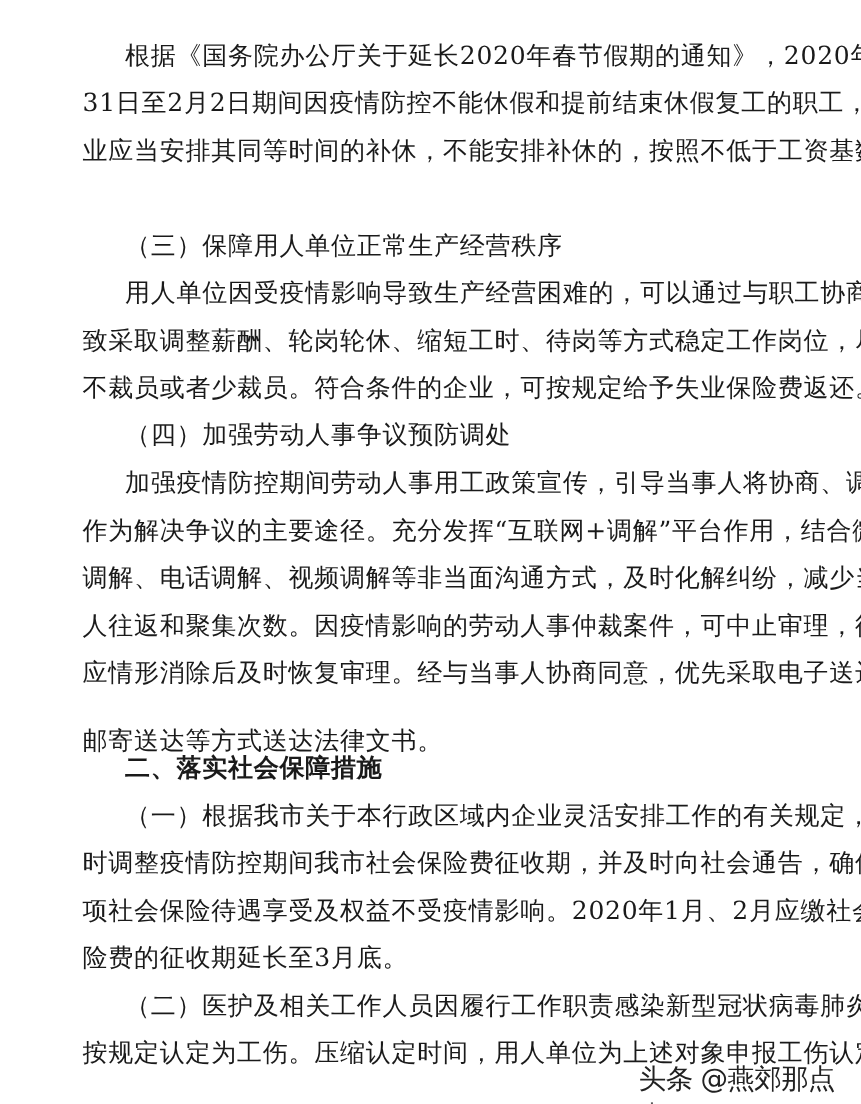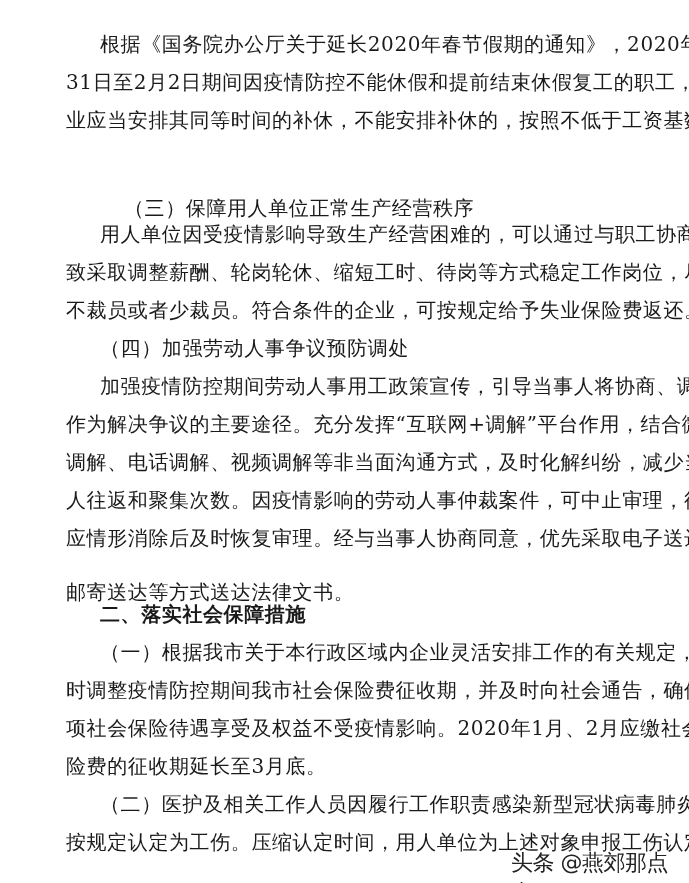--- a/index.html
+++ b/index.html
@@ -32,21 +32,21 @@
     text-shadow: 0 0 2px #fff, 0 0 2px #fff;
   }
 </style>
 </head>
 <body>
 
 <div class="page" id="page">
     <div class="line indent" style="top: 32px;">根据《国务院办公厅关于延长2020年春节假期的通知》，2020年1月</div>
     <div class="line" style="top: 70px;">31日至2月2日期间因疫情防控不能休假和提前结束休假复工的职工，企</div>
     <div class="line" style="top: 108px;">业应当安排其同等时间的补休，不能安排补休的，按照不低于工资基数的</div>
-    <div class="line indent" style="top: 196px; margin-left: 24px;">（三）保障用人单位正常生产经营秩序</div>
+    <div class="line indent" style="top: 184px;">（三）保障用人单位正常生产经营秩序</div>
     <div class="line indent" style="top: 222px;">用人单位因受疫情影响导致生产经营困难的，可以通过与职工协商一</div>
     <div class="line" style="top: 260px;">致采取调整薪酬、轮岗轮休、缩短工时、待岗等方式稳定工作岗位，尽量</div>
     <div class="line" style="top: 298px;">不裁员或者少裁员。符合条件的企业，可按规定给予失业保险费返还。</div>
     <div class="line indent" style="top: 336px; font-family: Liberation Serif, serif;">（四）加强劳动人事争议预防调处</div>
     <div class="line indent" style="top: 374px;">加强疫情防控期间劳动人事用工政策宣传，引导当事人将协商、调解</div>
     <div class="line" style="top: 412px;">作为解决争议的主要途径。充分发挥“互联网+调解”平台作用，结合微信</div>
     <div class="line" style="top: 450px;">调解、电话调解、视频调解等非当面沟通方式，及时化解纠纷，减少当事</div>
     <div class="line" style="top: 488px;">人往返和聚集次数。因疫情影响的劳动人事仲裁案件，可中止审理，待相</div>
     <div class="line" style="top: 526px;">应情形消除后及时恢复审理。经与当事人协商同意，优先采取电子送达、</div>
     <div class="line" style="top: 580px;">邮寄送达等方式送达法律文书。</div>

